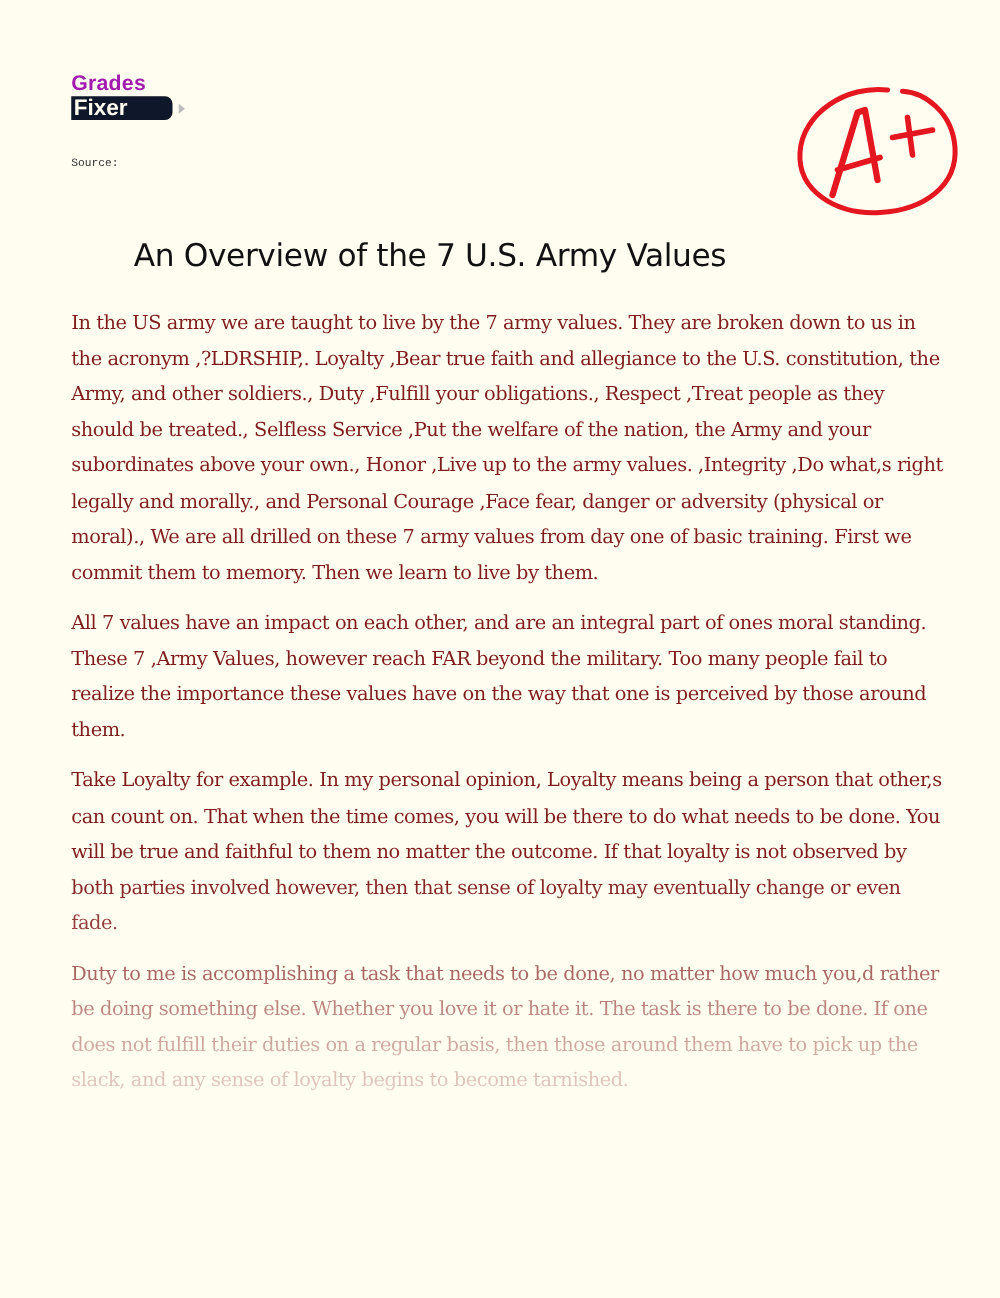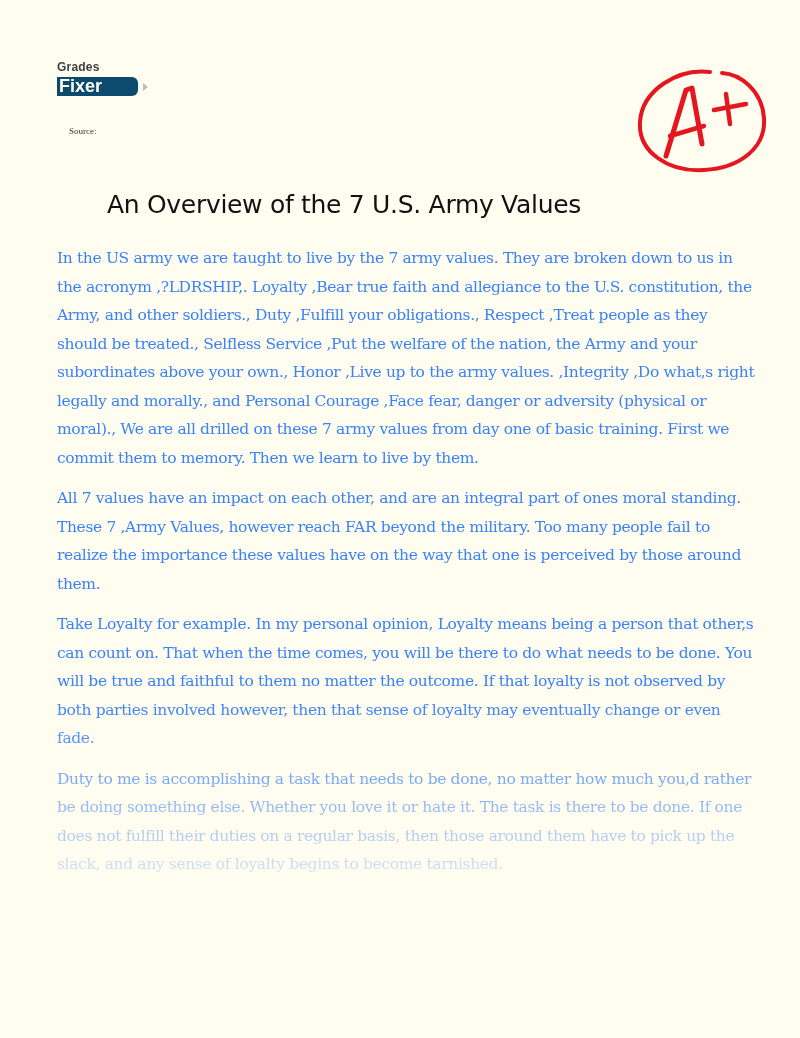--- a/index.html
+++ b/index.html
@@ -17,34 +17,34 @@
     .logo {
       position: absolute;
       left: 57px;
       top: 59px;
       width: 100px;
       height: 42px;
     }
     .logo-top {
       font-family: "Liberation Sans", sans-serif;
       font-weight: bold;
-      font-size: 12px;
-      color: #404040;
+      font-size: 17px;
+      color: #a21caf;
       line-height: 16px;
       letter-spacing: 0.2px;
     }
     .logo-bottom {
       position: relative;
       margin-top: 2px;
       height: 19px;
       display: flex;
       align-items: center;
     }
     .logo-tag {
-      background: #0c4a6e;
+      background: #0f172a;
       height: 19px;
       width: 81px;
       border-radius: 0 6px 6px 0;
       position: relative;
       display: flex;
       align-items: center;
     }
     .logo-tag span {
       font-family: "Liberation Sans", sans-serif;
       font-weight: bold;
@@ -58,24 +58,23 @@
       height: 0;
       border-top: 4px solid transparent;
       border-bottom: 4px solid transparent;
       border-left: 5px solid #bdbdbd;
       margin-left: 5px;
     }
     .source {
       position: absolute;
       left: 57px;
       top: 126px;
-      font-family: Liberation Serif, serif;
+      font-family: Liberation Mono, monospace;
       font-size: 9px;
       color: #333;
-      margin-left: 12px;
     }
     .grade {
       position: absolute;
       left: 628px;
       top: 60px;
       width: 148px;
       height: 120px;
     }
     .title {
       position: absolute;
@@ -90,21 +89,21 @@
       letter-spacing: -0.3px;
     }
     .body-text {
       position: absolute;
       left: 57px;
       top: 244px;
       width: 700px;
       font-family: "DejaVu Serif", serif;
       font-size: 15.5px;
       line-height: 28.5px;
-      color: #3b82f6;
+      color: #7f1d1d;
       letter-spacing: -0.35px;
     }
     .body-text p {
       margin: 0 0 12px 0;
     }
     .fade-overlay {
       position: absolute;
       left: 0;
       top: 700px;
       width: 800px;

